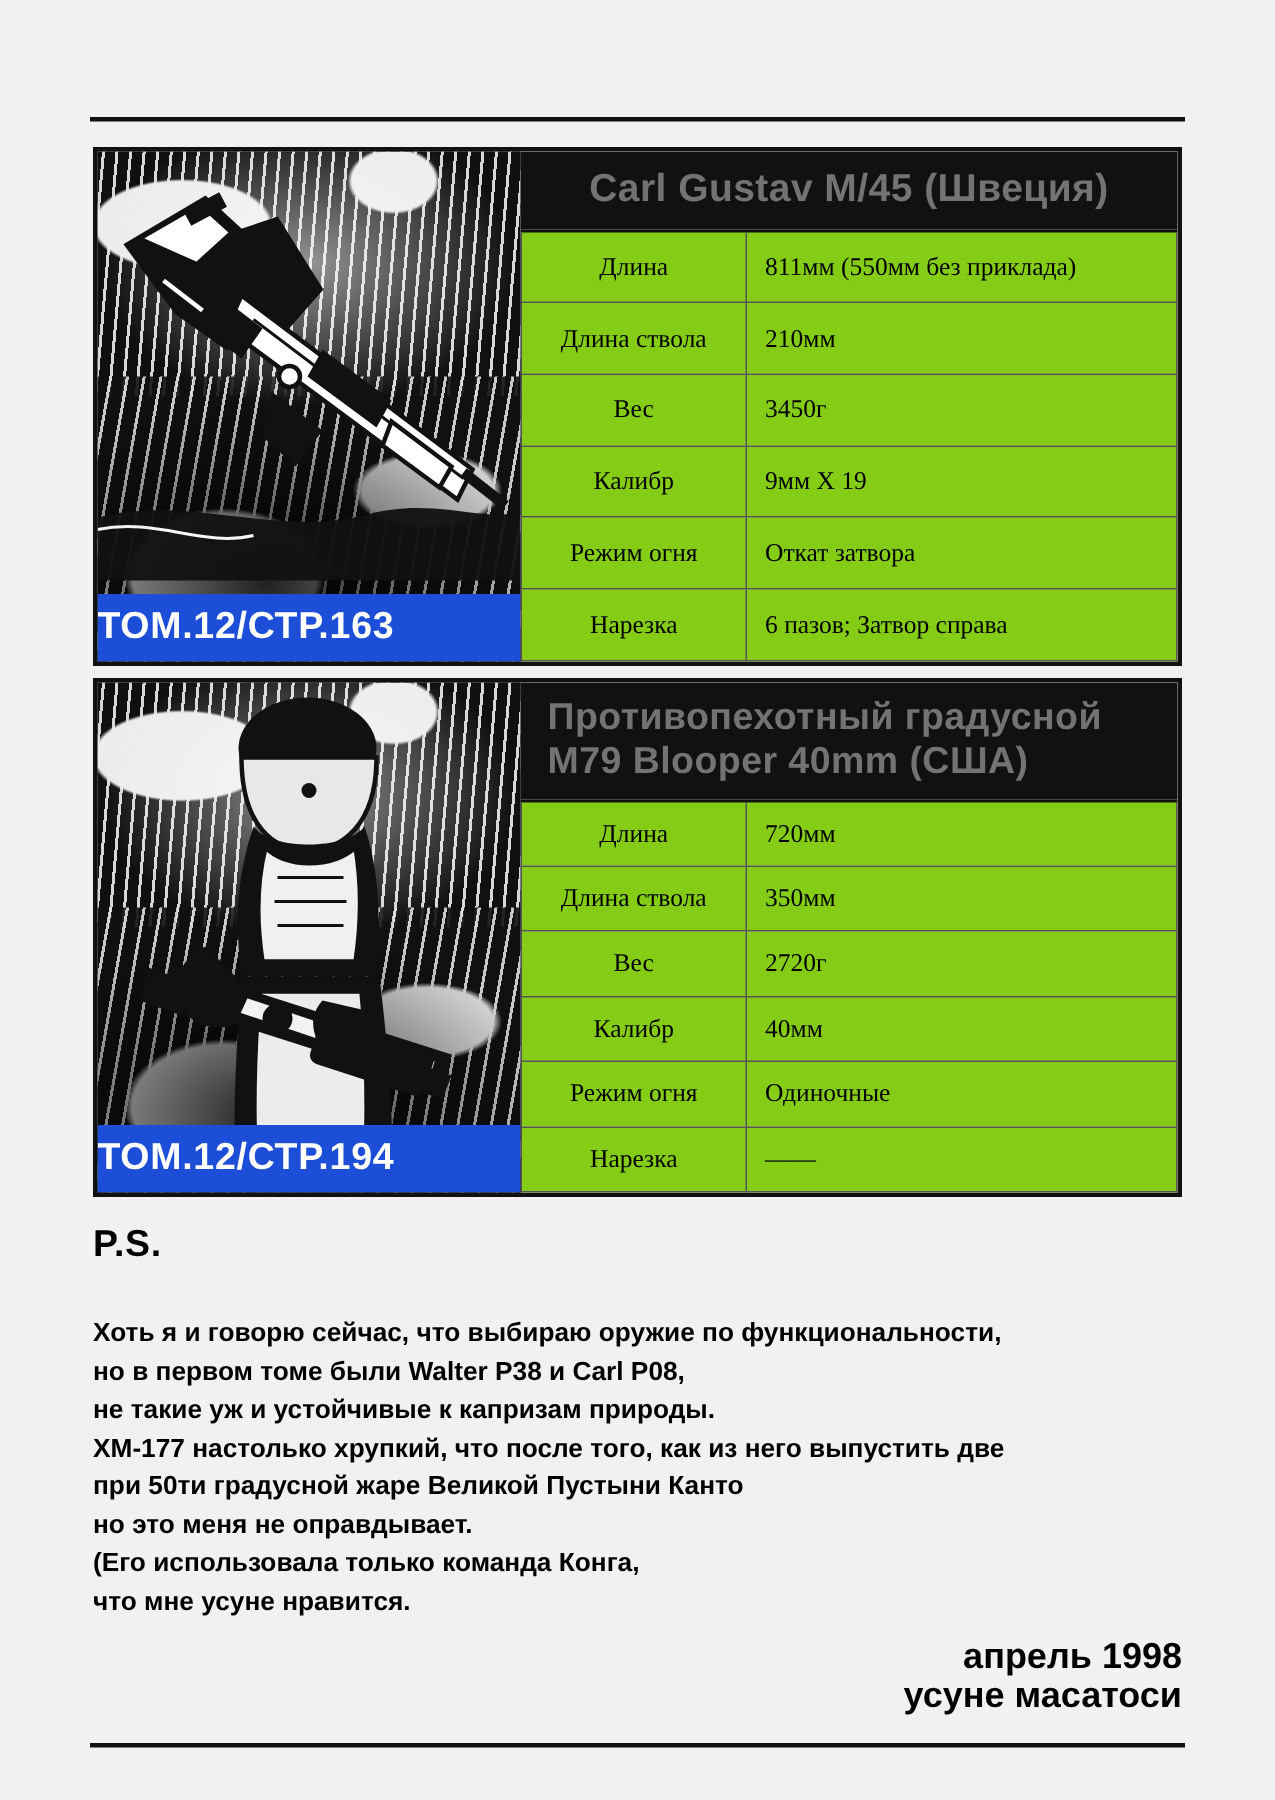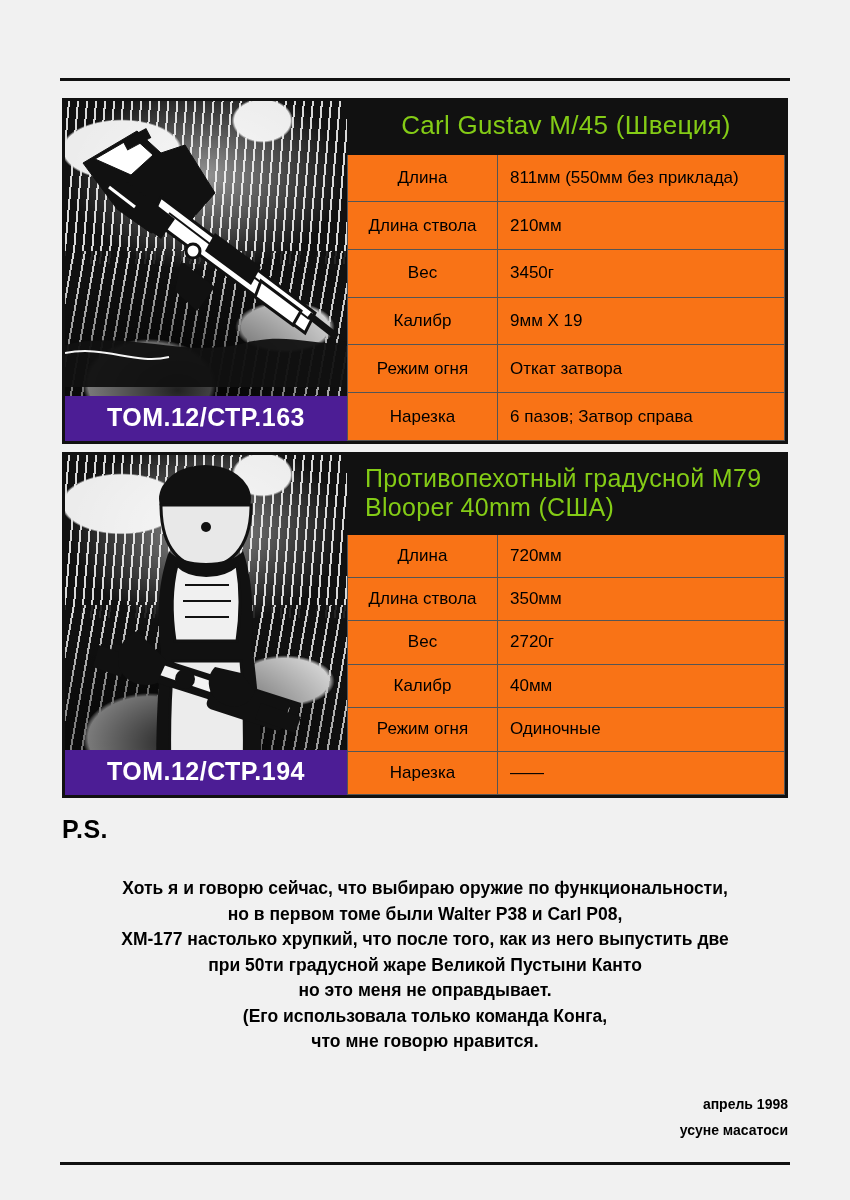--- a/index.html
+++ b/index.html
@@ -79,61 +79,61 @@
       radial-gradient(ellipse 70% 40% at 50% 22%, rgba(255,255,255,.55), transparent 70%),
       radial-gradient(ellipse 90% 50% at 40% 85%, rgba(0,0,0,.85), transparent 75%);
   }
   .photo svg { position: absolute; inset: 0; width: 100%; height: 100%; }
 
   
   .caption {
     position: absolute;
     left: 0; bottom: 0;
     width: 282px;
-    background: #4c1d95;
+    background: #1d4ed8;
     color: #fff;
-    text-align: center;
+    text-align: left;
     font-weight: bold;
     font-size: 25px;
     letter-spacing: .5px;
     padding: 7px 0 9px;
     font-family: "Liberation Sans", sans-serif;
   }
 
   
   .specs {
     flex: 1 1 auto;
     display: flex;
     flex-direction: column;
     background: #fff;
   }
   .title-bar {
     background: #111;
-    color: #84cc16;
-    font-weight: normal;
+    color: #737373;
+    font-weight: bold;
     font-size: 26px;
     text-align: center;
     padding: 10px 10px 12px;
     line-height: 1.15;
     letter-spacing: .3px;
   }
   .block.two .title-bar { font-size: 25px; padding: 9px 8px 11px; text-align: left; padding-left: 18px;}
   table.spec {
     width: 100%;
     border-collapse: collapse;
     table-layout: fixed;
     flex: 1 1 auto;
   }
   table.spec td {
     border: 1px solid #555;
-    font-family: Liberation Sans, sans-serif;
+    font-family: Liberation Serif, serif;
     font-size: 17px;
     padding: 6px 0;
     height: 41px;
-    background: #f97316;
+    background: #84cc16;
   }
   table.spec td.k {
     width: 150px;
     text-align: center;
   }
   table.spec td.v { padding-left: 12px; }
   table.spec tr:first-child td { border-top: 2px solid #111; }
 
   
   .ps-title {
@@ -143,32 +143,31 @@
     font-size: 25px;
     font-weight: bold;
     letter-spacing: .5px;
     text-align: right;
   }
   .ps-body {
     position: absolute;
     left: 62px;
     top: 876px;
     width: 726px;
-    text-align: center;
     font-weight: bold;
     font-size: 17.5px;
     line-height: 25.5px;
   }
   .sign {
     position: absolute;
     right: 62px;
     top: 1092px;
     text-align: right;
     font-weight: bold;
-    font-size: 14px;
+    font-size: 24px;
     line-height: 25.5px;
   }
 </style>
 </head>
 <body>
 
 <div class="page">
 
   <div class="rule top"></div>
 
@@ -307,25 +306,26 @@
       </div>
 
     </div>
   </div>
 
   <div class="ps-title">P.S.</div>
 
   <div class="ps-body">
     <div>Хоть я и говорю сейчас, что выбираю оружие по функциональности,</div>
     <div>но в первом томе были Walter P38 и Carl P08,</div>
+    <div>не такие уж и устойчивые к капризам природы.</div>
     <div>XM-177 настолько хрупкий, что после того, как из него выпустить две</div>
     <div>при 50ти градусной жаре Великой Пустыни Канто</div>
     <div>но это меня не оправдывает.</div>
     <div>(Его использовала только команда Конга,</div>
-    <div>что мне говорю нравится.</div>
+    <div>что мне усуне нравится.</div>
   </div>
 
   <div class="sign">
     <div>апрель 1998</div>
     <div>усуне масатоси</div>
   </div>
 
   <div class="rule bottom"></div>
 
 </div>

